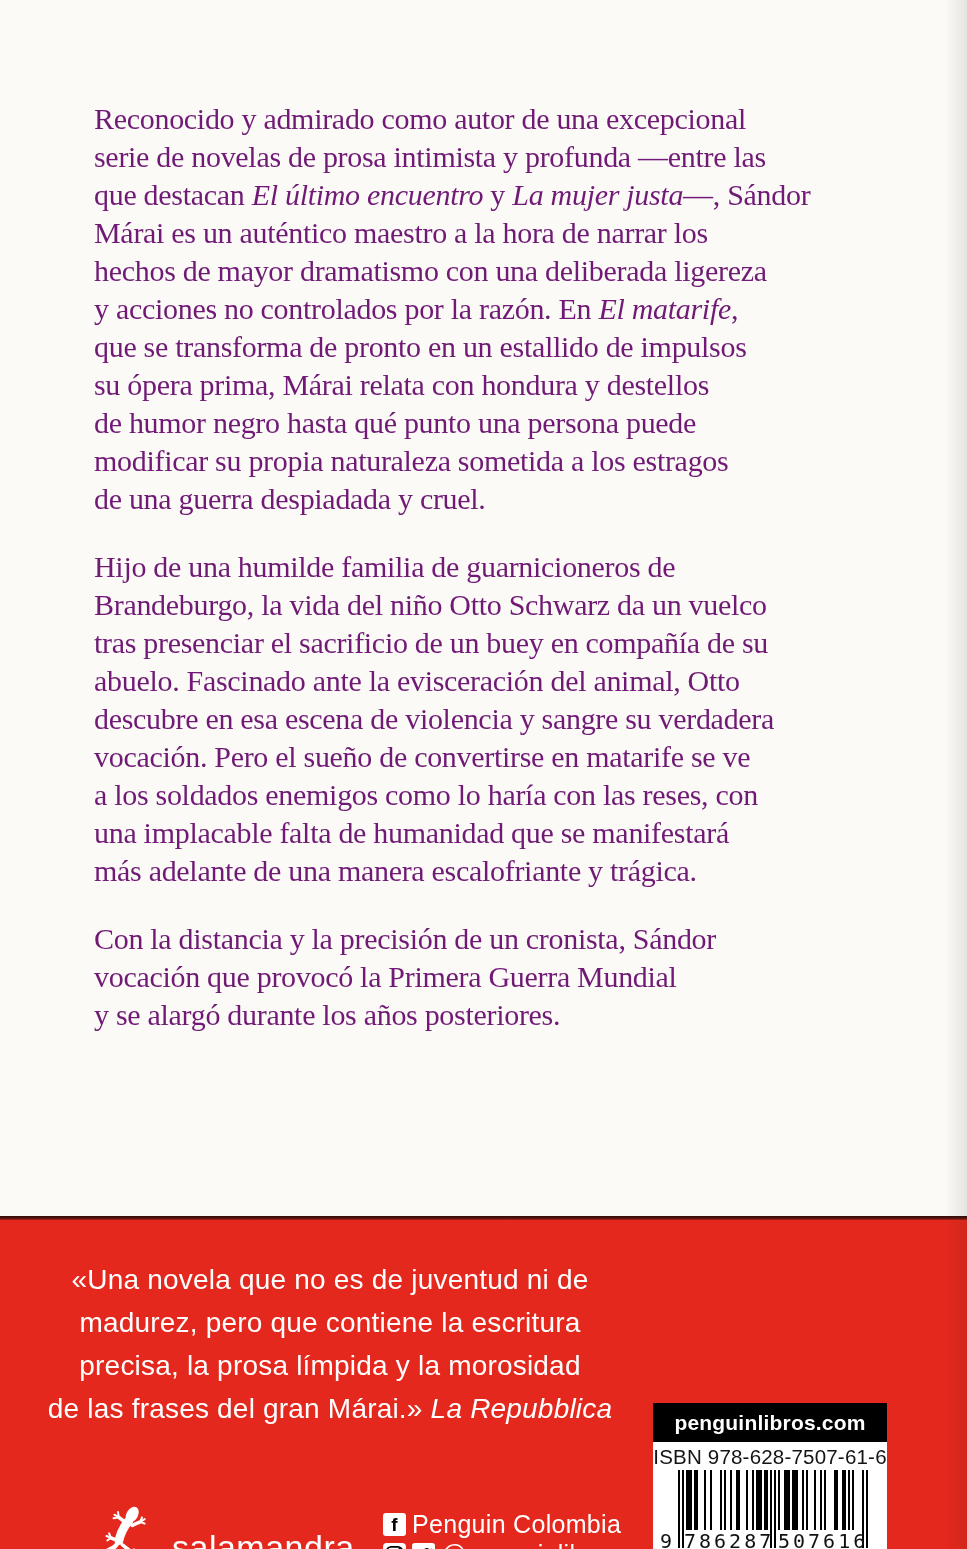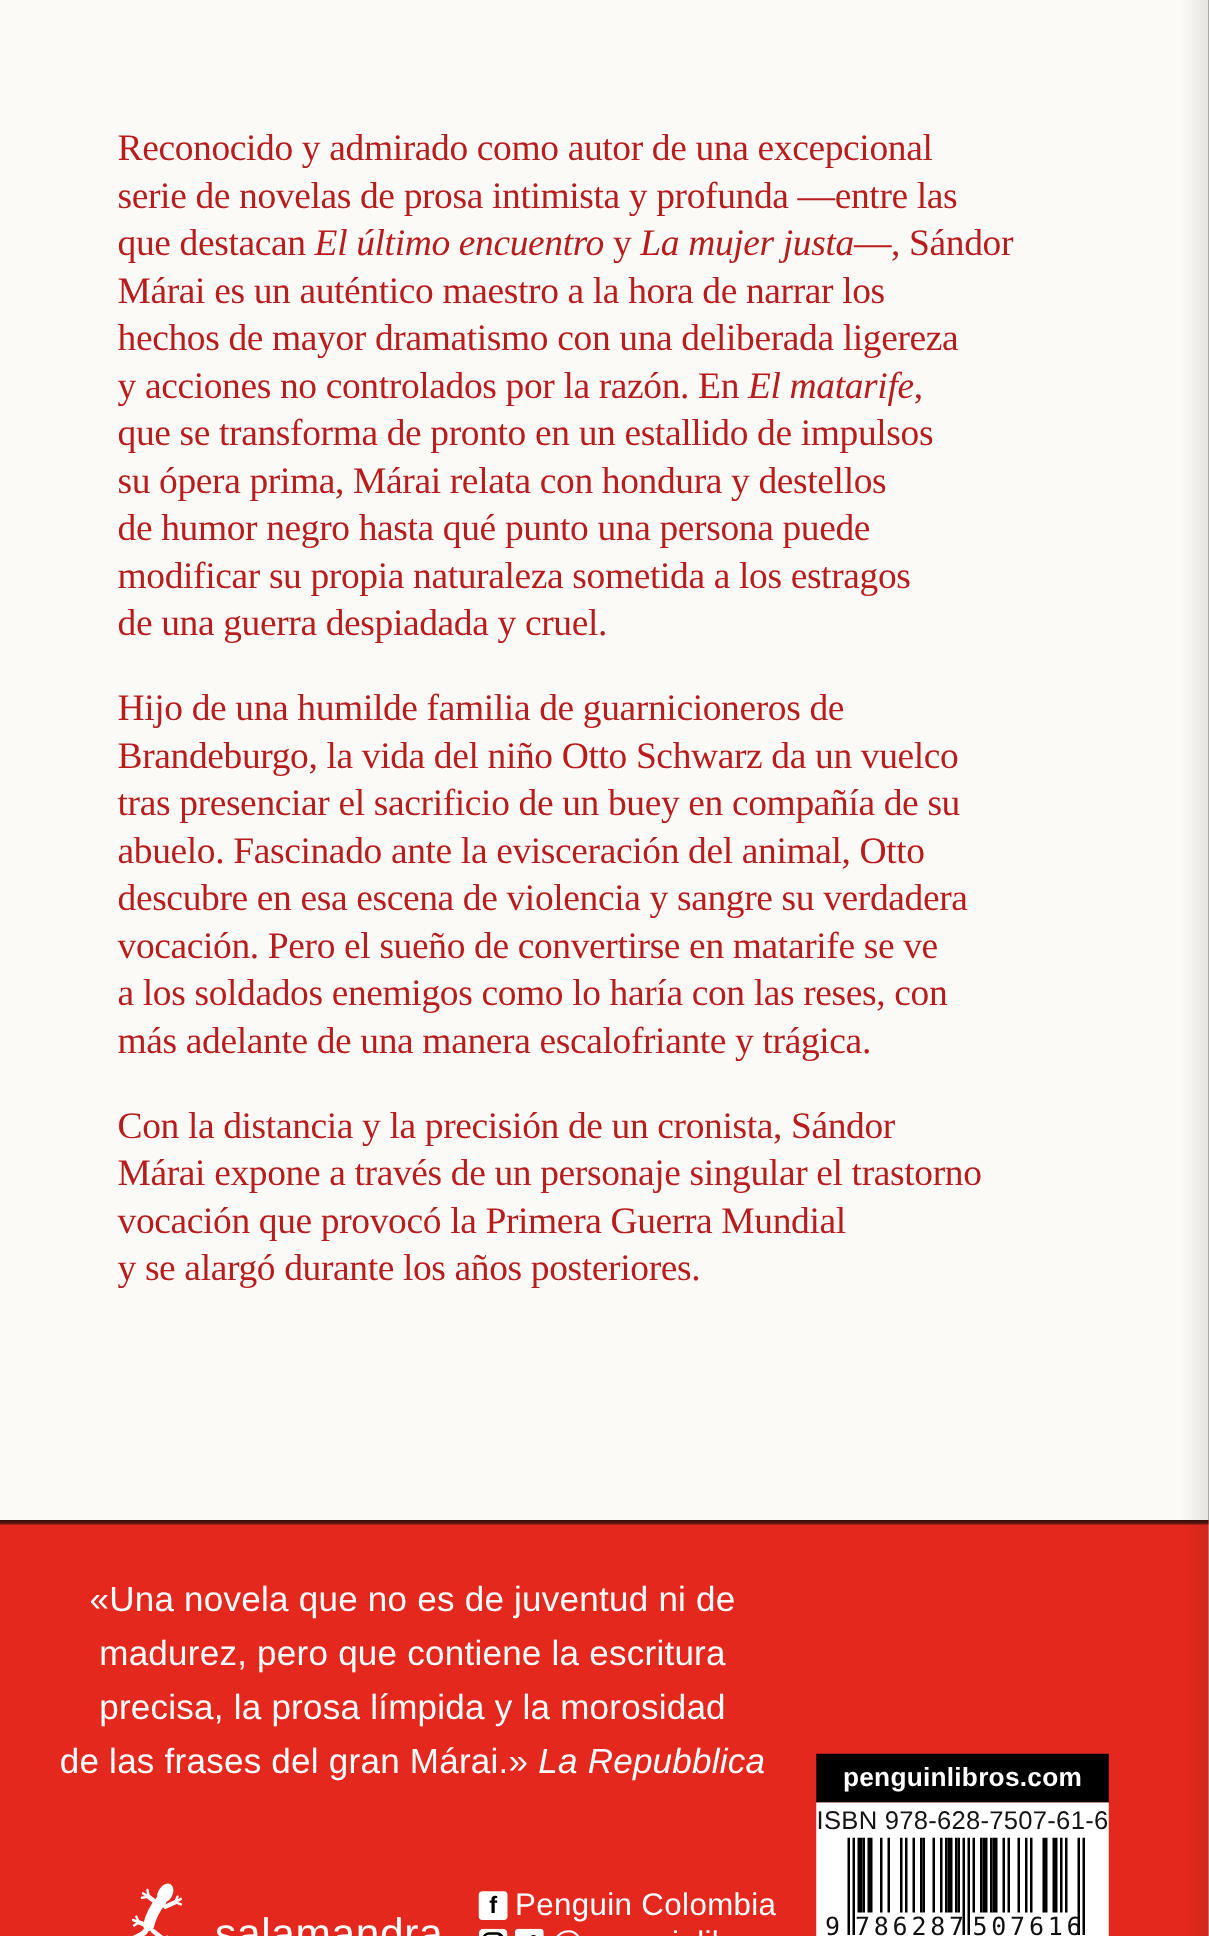--- a/index.html
+++ b/index.html
@@ -82,21 +82,21 @@
     position:absolute; top:0; right:0; width:22px; height:100%;
     background:linear-gradient(to right, rgba(0,0,0,0) 0%, rgba(40,30,25,0.10) 100%);
     pointer-events:none;
   }
 </style>
 </head>
 <body>
 
 <div class="page">
 
-  <div class="synopsis" style="color: #b91c1c;">
+  <div class="synopsis" style="color: #701a75;">
     <div class="para">
         <div class="tline"><span>Reconocido y admirado como autor de una excepcional</span></div>
         <div class="tline"><span>serie de novelas de prosa intimista y profunda —entre las</span></div>
         <div class="tline"><span>que destacan </span><span class="it">El último encuentro</span><span> y </span><span class="it">La mujer justa</span><span>—, Sándor</span></div>
         <div class="tline"><span>Márai es un auténtico maestro a la hora de narrar los</span></div>
         <div class="tline"><span>hechos de mayor dramatismo con una deliberada ligereza</span></div>
         <div class="tline"><span>y acciones no controlados por la razón. En </span><span class="it">El matarife</span><span>,</span></div>
         <div class="tline"><span>que se transforma de pronto en un estallido de impulsos</span></div>
         <div class="tline"><span>su ópera prima, Márai relata con hondura y destellos</span></div>
         <div class="tline"><span>de humor negro hasta qué punto una persona puede</span></div>
@@ -104,25 +104,25 @@
         <div class="tline"><span>de una guerra despiadada y cruel.</span></div>
       </div>
     <div class="para">
         <div class="tline"><span>Hijo de una humilde familia de guarnicioneros de</span></div>
         <div class="tline"><span>Brandeburgo, la vida del niño Otto Schwarz da un vuelco</span></div>
         <div class="tline"><span>tras presenciar el sacrificio de un buey en compañía de su</span></div>
         <div class="tline"><span>abuelo. Fascinado ante la evisceración del animal, Otto</span></div>
         <div class="tline"><span>descubre en esa escena de violencia y sangre su verdadera</span></div>
         <div class="tline"><span>vocación. Pero el sueño de convertirse en matarife se ve</span></div>
         <div class="tline"><span>a los soldados enemigos como lo haría con las reses, con</span></div>
+        <div class="tline"><span>una implacable falta de humanidad que se manifestará</span></div>
         <div class="tline"><span>más adelante de una manera escalofriante y trágica.</span></div>
       </div>
     <div class="para">
         <div class="tline"><span>Con la distancia y la precisión de un cronista, Sándor</span></div>
-        <div class="tline"><span>Márai expone a través de un personaje singular el trastorno</span></div>
         <div class="tline"><span>vocación que provocó la Primera Guerra Mundial</span></div>
         <div class="tline"><span>y se alargó durante los años posteriores.</span></div>
       </div>
   </div>
 
   <div class="red-band" style="background: rgb(229, 40, 29);">
     <div class="band-topline"></div>
 
     <div class="quote" style="color: rgb(255, 255, 255);">
         <div class="tline"><span>«Una novela que no es de juventud ni de</span></div>

